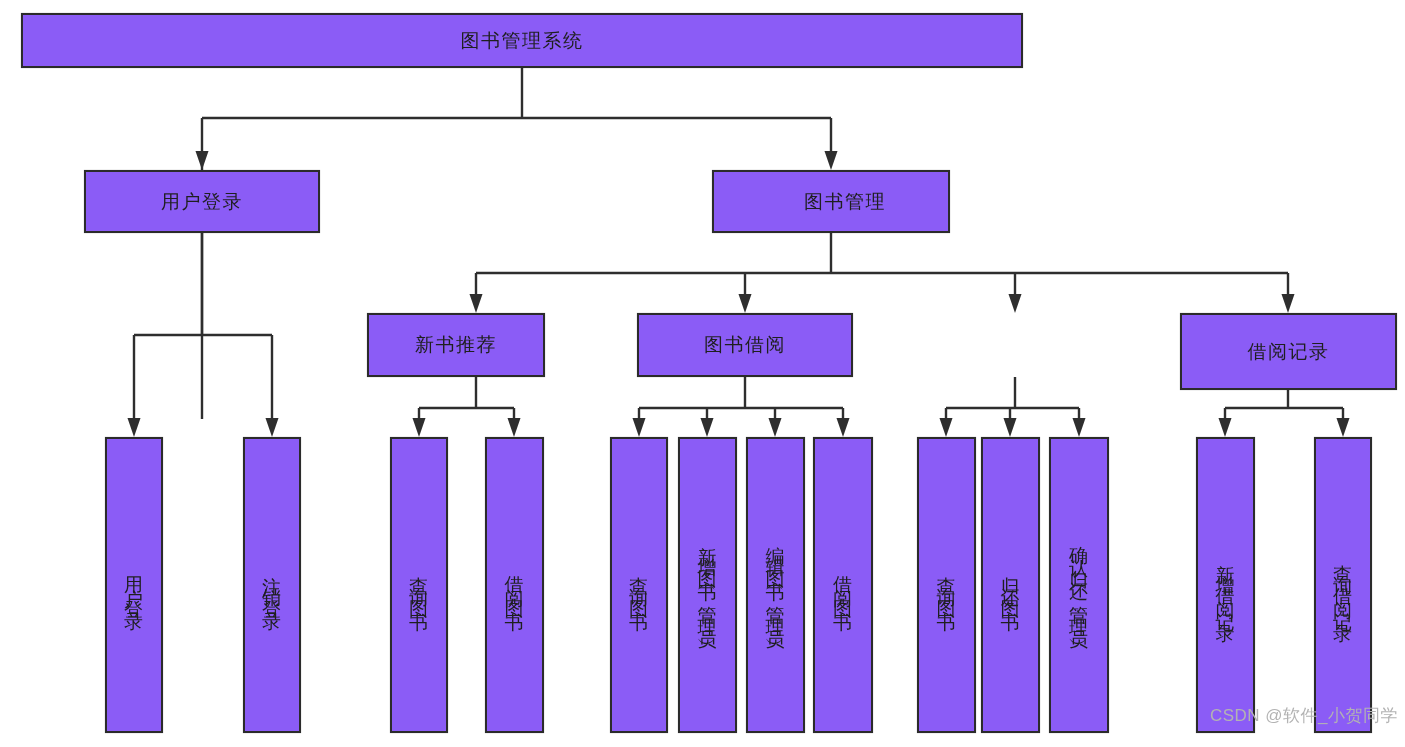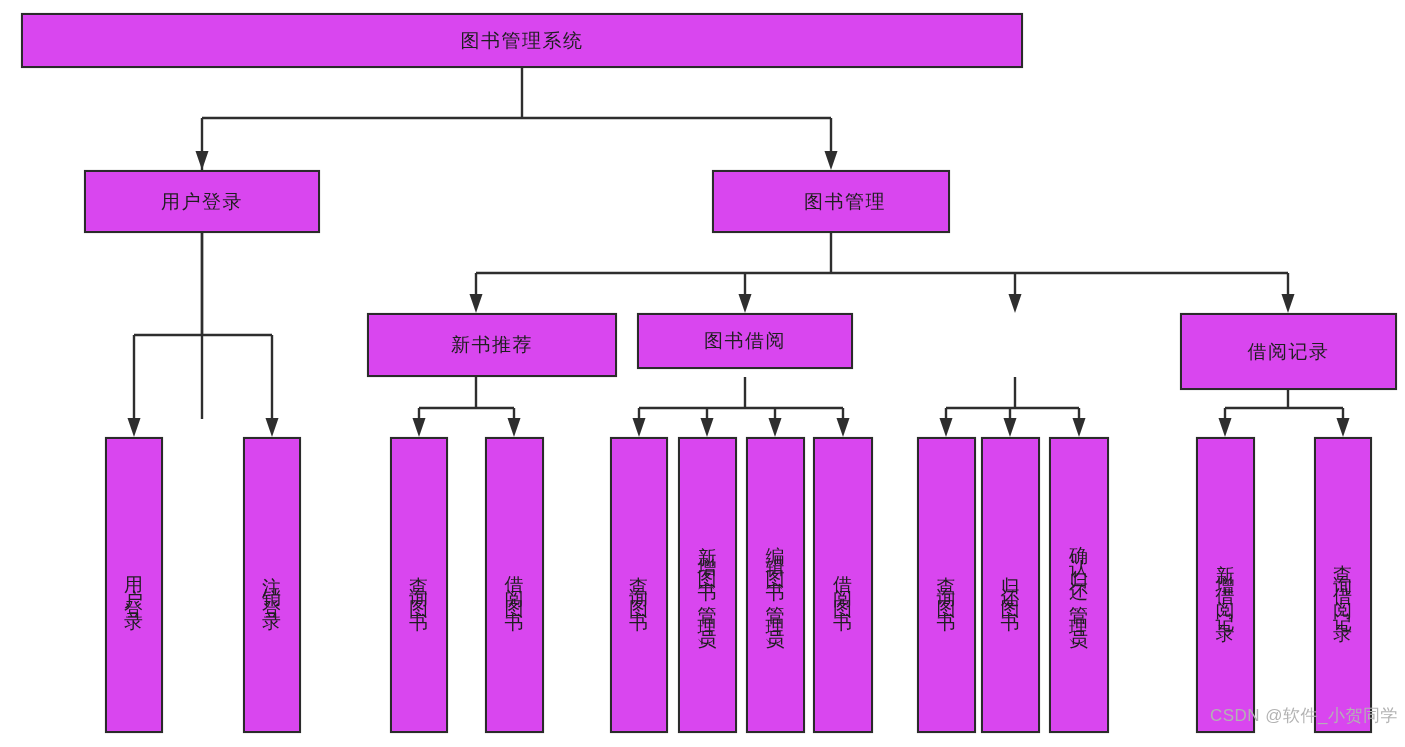--- a/index.html
+++ b/index.html
@@ -14,37 +14,37 @@
     color: #1f1f1f;
   }
   .connectors {
     position: absolute;
     left: 0; top: 0;
     width: 1405px; height: 747px;
     z-index: 1;
   }
   .box {
     position: absolute;
-    background: #d946ef;
+    background: #8b5cf6;
     border: 2.5px solid #2b2b2b;
     box-shadow: 0 0 1px rgba(0,0,0,0.35);
     display: flex;
     align-items: center;
     justify-content: center;
     z-index: 2;
     font-size: 19px;
     letter-spacing: 1.5px;
     white-space: nowrap;
   }
   
   .root    { left: 21px;   top: 13px;  width: 1002px; height: 55px; }
   .n-user  { left: 84px;   top: 170px; width: 236px;  height: 63px; }
   .n-mgmt  { left: 712px;  top: 170px; width: 238px;  height: 63px; padding-left: 28px; }
-  .n-newbook { left: 367px; top: 313px; width: 250px; height: 64px; }
-  .n-borrow  { left: 637px; top: 313px; width: 216px; height: 56px; }
+  .n-newbook { left: 367px; top: 313px; width: 178px; height: 64px; }
+  .n-borrow  { left: 637px; top: 313px; width: 216px; height: 64px; }
   .n-current { left: 907px; top: 313px; width: 217px; height: 64px; }
   .n-records { left: 1180px; top: 313px; width: 217px; height: 77px; }
   
   .leaf { top: 437px; height: 296px; letter-spacing: 0; }
   .leaf .vtext {
     writing-mode: vertical-rl;
     text-orientation: mixed;
     font-size: 19px;
     letter-spacing: 12px;
     line-height: 1;

